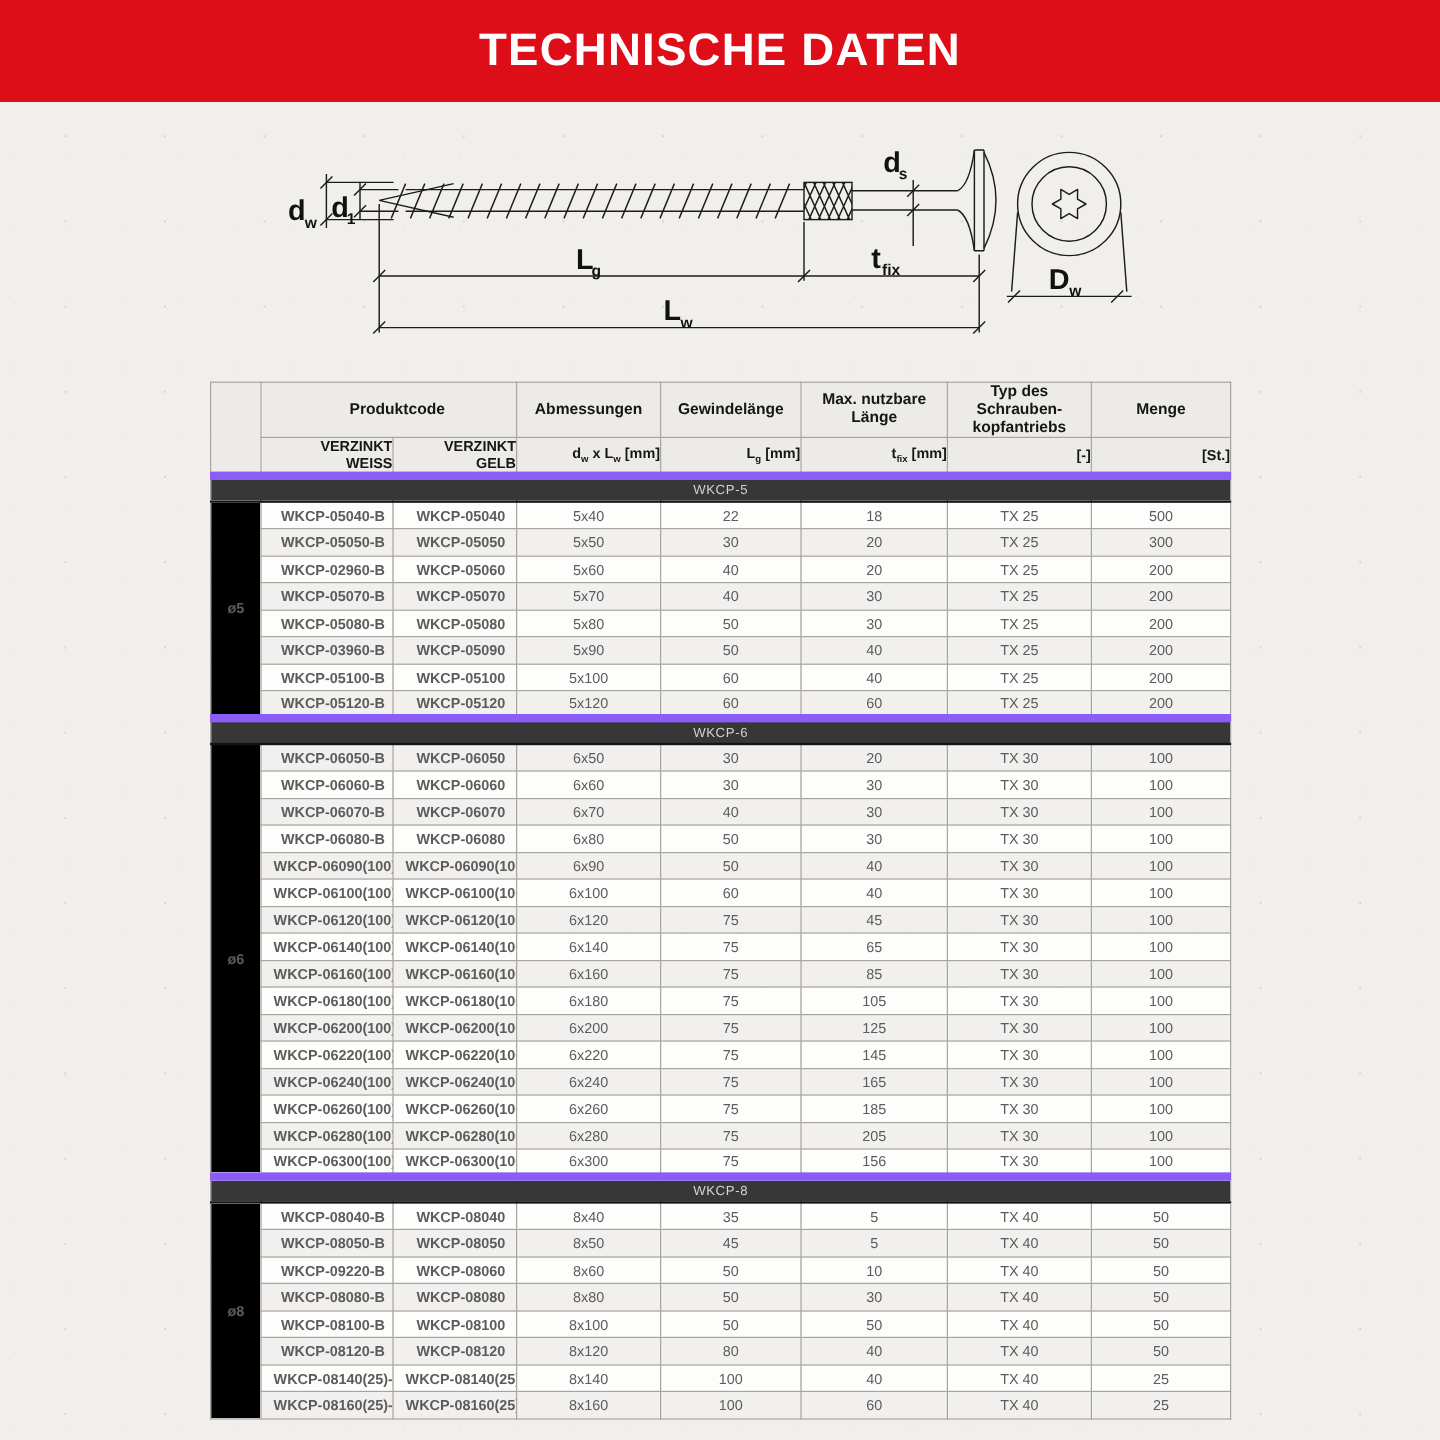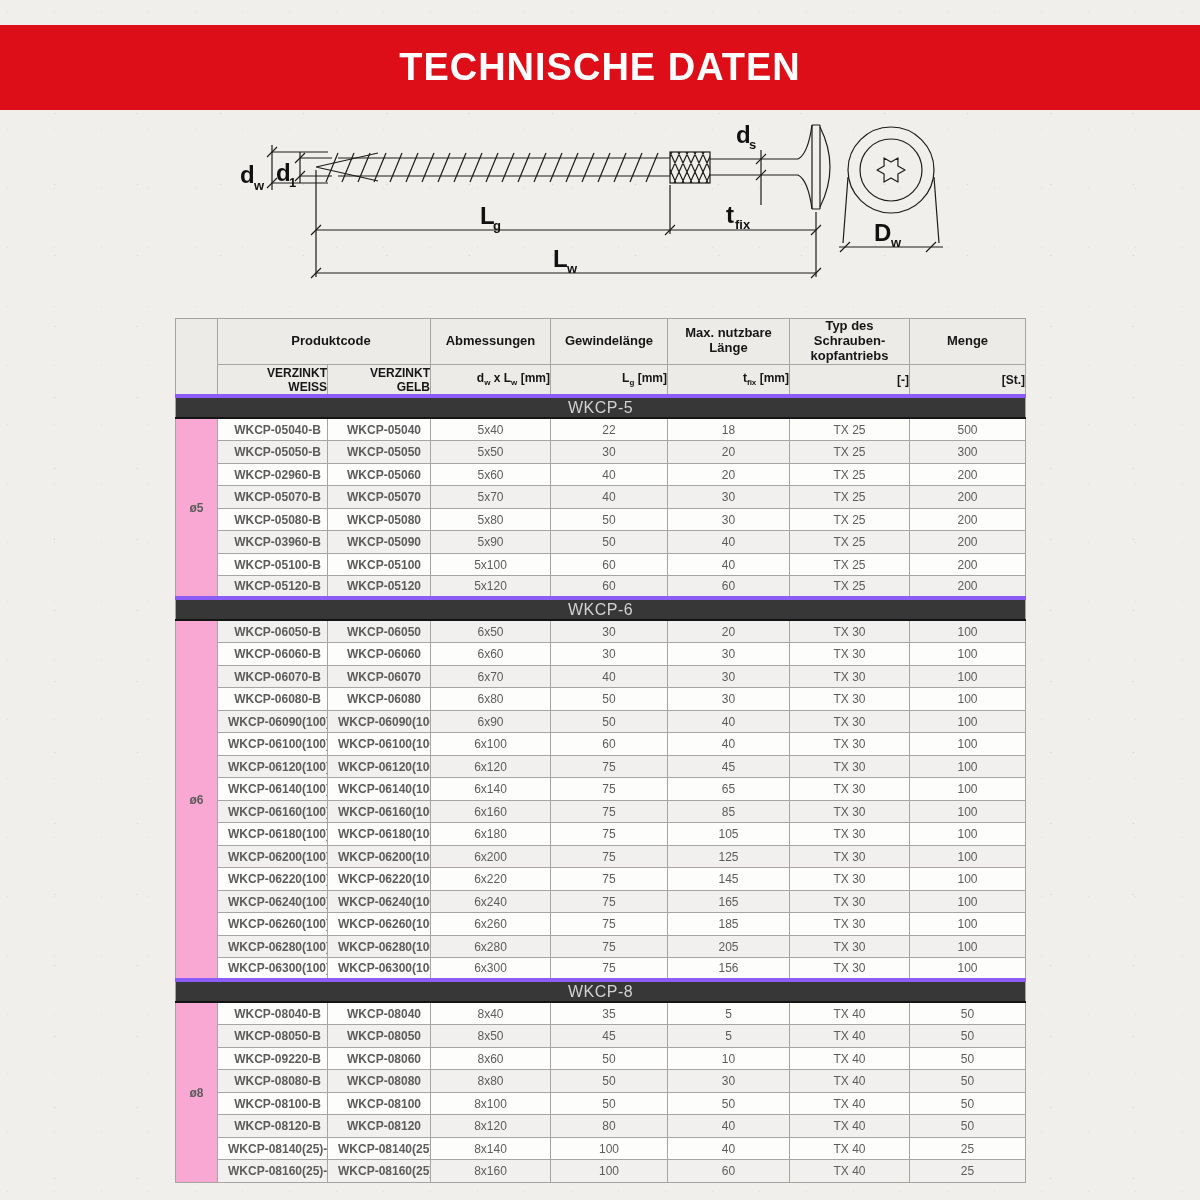--- a/index.html
+++ b/index.html
@@ -10,21 +10,21 @@
     background-image:
       radial-gradient(circle, #d9d6d0 0.6px, transparent 1.1px),
       radial-gradient(circle, #e0ddd7 0.5px, transparent 0.9px);
     background-size:83px 71px, 47px 59px;
     background-position:13px 7px, 31px 41px;
     position:relative;
     color:#111;
   }
   .banner {
     position:absolute; left:0; top:0; width:1200px; height:85px;
-    display:flex; align-items:center; justify-content:center;margin-top:25px;
+    display:flex; align-items:center; justify-content:center;
   }
   .banner-title {
     color:#ffffff; font-size:38px; font-weight:800;
     font-stretch:condensed; letter-spacing:1px; white-space:nowrap;
   }
   svg.drawing { position:absolute; left:228px; top:95px; width:740px; height:212px; }
   svg.drawing path, svg.drawing line, svg.drawing circle, svg.drawing rect, svg.drawing polygon {
     stroke:#1c1c1c; fill:none; stroke-width:1.2;
   }
   svg.drawing text { stroke:none; fill:#111; font-weight:bold; font-stretch:condensed; }
@@ -39,31 +39,31 @@
   table.spec th, table.spec td {
     border:1px solid #a7a5a2; text-align:center; vertical-align:middle;
     overflow:hidden;
   }
   thead th { background:#edebe8; font-size:13px; font-weight:bold; color:#161616; }
   tr.h1 th { height:45px; line-height:1.15; }
   tr.h2 th { height:32px; font-size:12px;text-align:right; }
   th.al, td.c-code { text-align:left; padding-left:10px; }
   th.al { padding-left:14px; }
   tr.section-bar td {
-    background:#373737; color:#d2d2d2; font-size:16px; height:22px;
-    border-top:4px solid #8b5cf6; border-bottom:2px solid #141414;
+    background:#373737; color:#d2d2d2; font-size:11px; height:22px;
+    border-top:7px solid #8b5cf6; border-bottom:2px solid #141414;
     letter-spacing:0.5px;
     margin-top:47px;
   }
   tr.data-row { background:#fdfdfc; }
   tr.data-row.alt { background:#f1f0ee; }
   tr.data-row td { height:22.5px; font-size:12px; color:#5c5c5c; }
   td.c-code { font-weight:bold; color:#141414; font-size:11.5px; white-space:nowrap; }
   td.dia {
-    background:#f9a8d4; font-size:27px; font-weight:bold; color:#111;
+    background:#000000; font-size:27px; font-weight:bold; color:#111;
     text-align:center; padding:0 2px;
   }
   sub { font-size:8px; }
 </style>
 </head>
 <body>
 
 <div class="banner" style="background: rgb(221, 14, 24);">
   <div class="banner-title">TECHNISCHE DATEN</div>
 </div>

